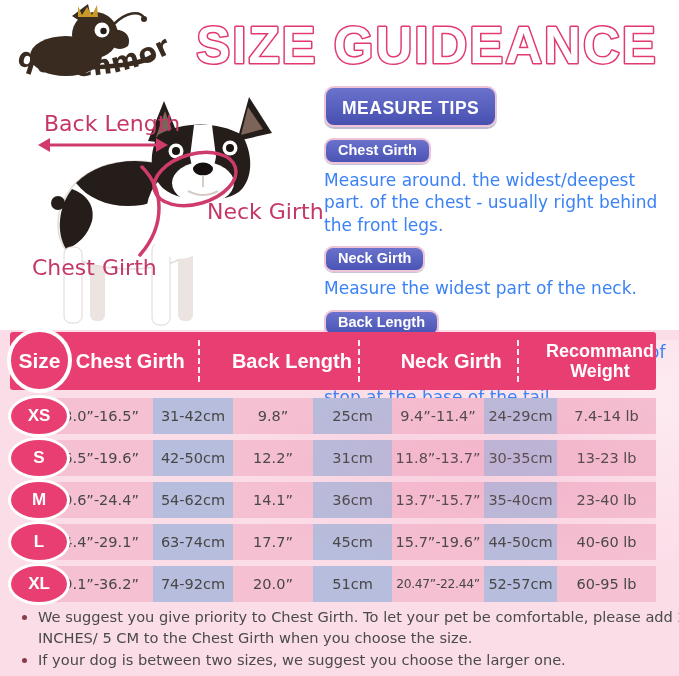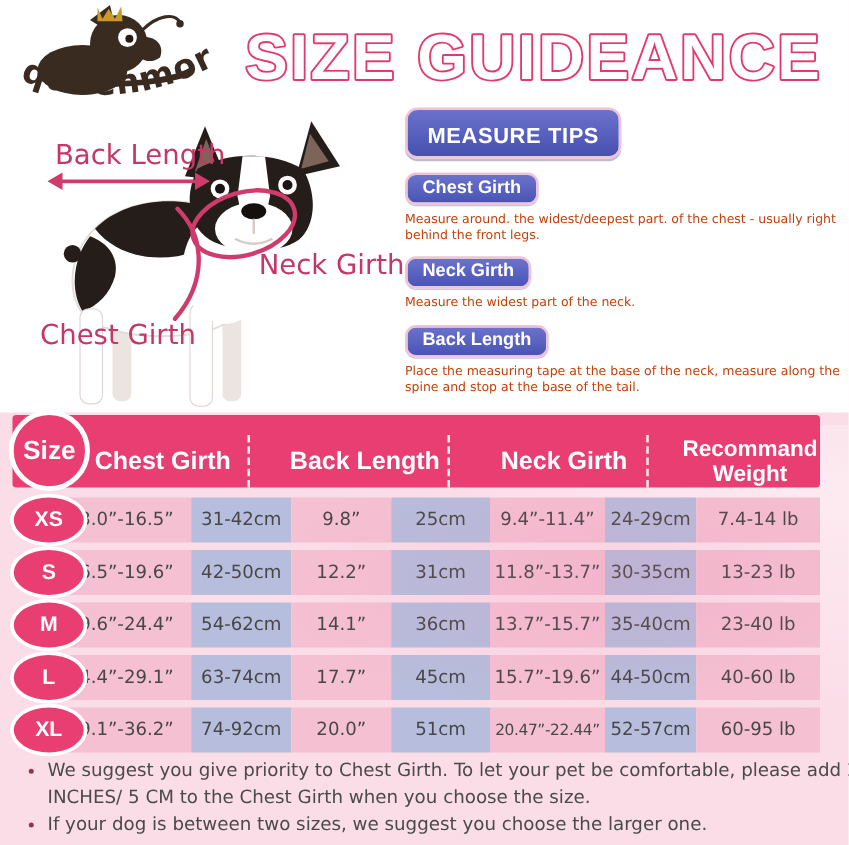--- a/index.html
+++ b/index.html
@@ -30,25 +30,25 @@
     display:inline-block; background:linear-gradient(180deg,#6a72cc,#4750b0);
     border:2px solid #eec3d8; border-radius:10px; color:#fff; font-weight:bold; font-size:17.5px;
     padding:10px 16px 6px; letter-spacing:0.5px; margin-bottom:6px;
     box-shadow:0 2px 0 rgba(62,62,130,0.35);
   }
   .tag {
     display:inline-block; background:linear-gradient(180deg,#6a72cc,#4a54b4);
     border:2px solid #eec3d8; border-radius:9px; color:#fff; font-weight:bold; font-size:14.5px;
     padding:2px 12px 4px; margin:5px 0 3px; box-shadow:0 1px 0 rgba(62,62,130,0.3);
   }
-  .tips p { margin:2px 0 5px; font-size:10px; color:#c2410c; line-height:1.32; font-family:"DejaVu Sans", sans-serif; }
+  .tips p { margin:2px 0 5px; font-size:17px; color:#3b82f6; line-height:1.32; font-family:"DejaVu Sans", sans-serif; }
 
   
   .size-table { position:absolute; left:10px; top:332px; width:646px; }
-  .thead { position:relative; display:flex; height:58px; background:#e83e72; border-radius:3px; color:#fff; align-items:flex-end;gap:25px; }
+  .thead { position:relative; display:flex; height:58px; background:#e83e72; border-radius:3px; color:#fff; align-items:center;gap:25px; }
   .hz { display:flex; align-items:center; justify-content:center; height:42px; font-weight:bold; font-size:20px; }
   .hz1 { width:223px; padding-left:52px; box-sizing:border-box; border-right:2px dashed rgba(255,255,255,0.9); }
   .hz2 { width:165px; border-right:2px dashed rgba(255,255,255,0.9); }
   .hz3 { width:163px; border-right:2px dashed rgba(255,255,255,0.9); }
   .hz4 { flex:1; font-size:18px; line-height:1.12; text-align:center; padding:0 2px; }
   .size-circle {
     position:absolute; left:-3px; top:-4px; width:57px; height:57px; background:#e83e72;
     border:4px solid #ffffff; border-radius:50%; display:flex; align-items:center; justify-content:center;
     color:#fff; font-weight:bold; font-size:21px;
   }

